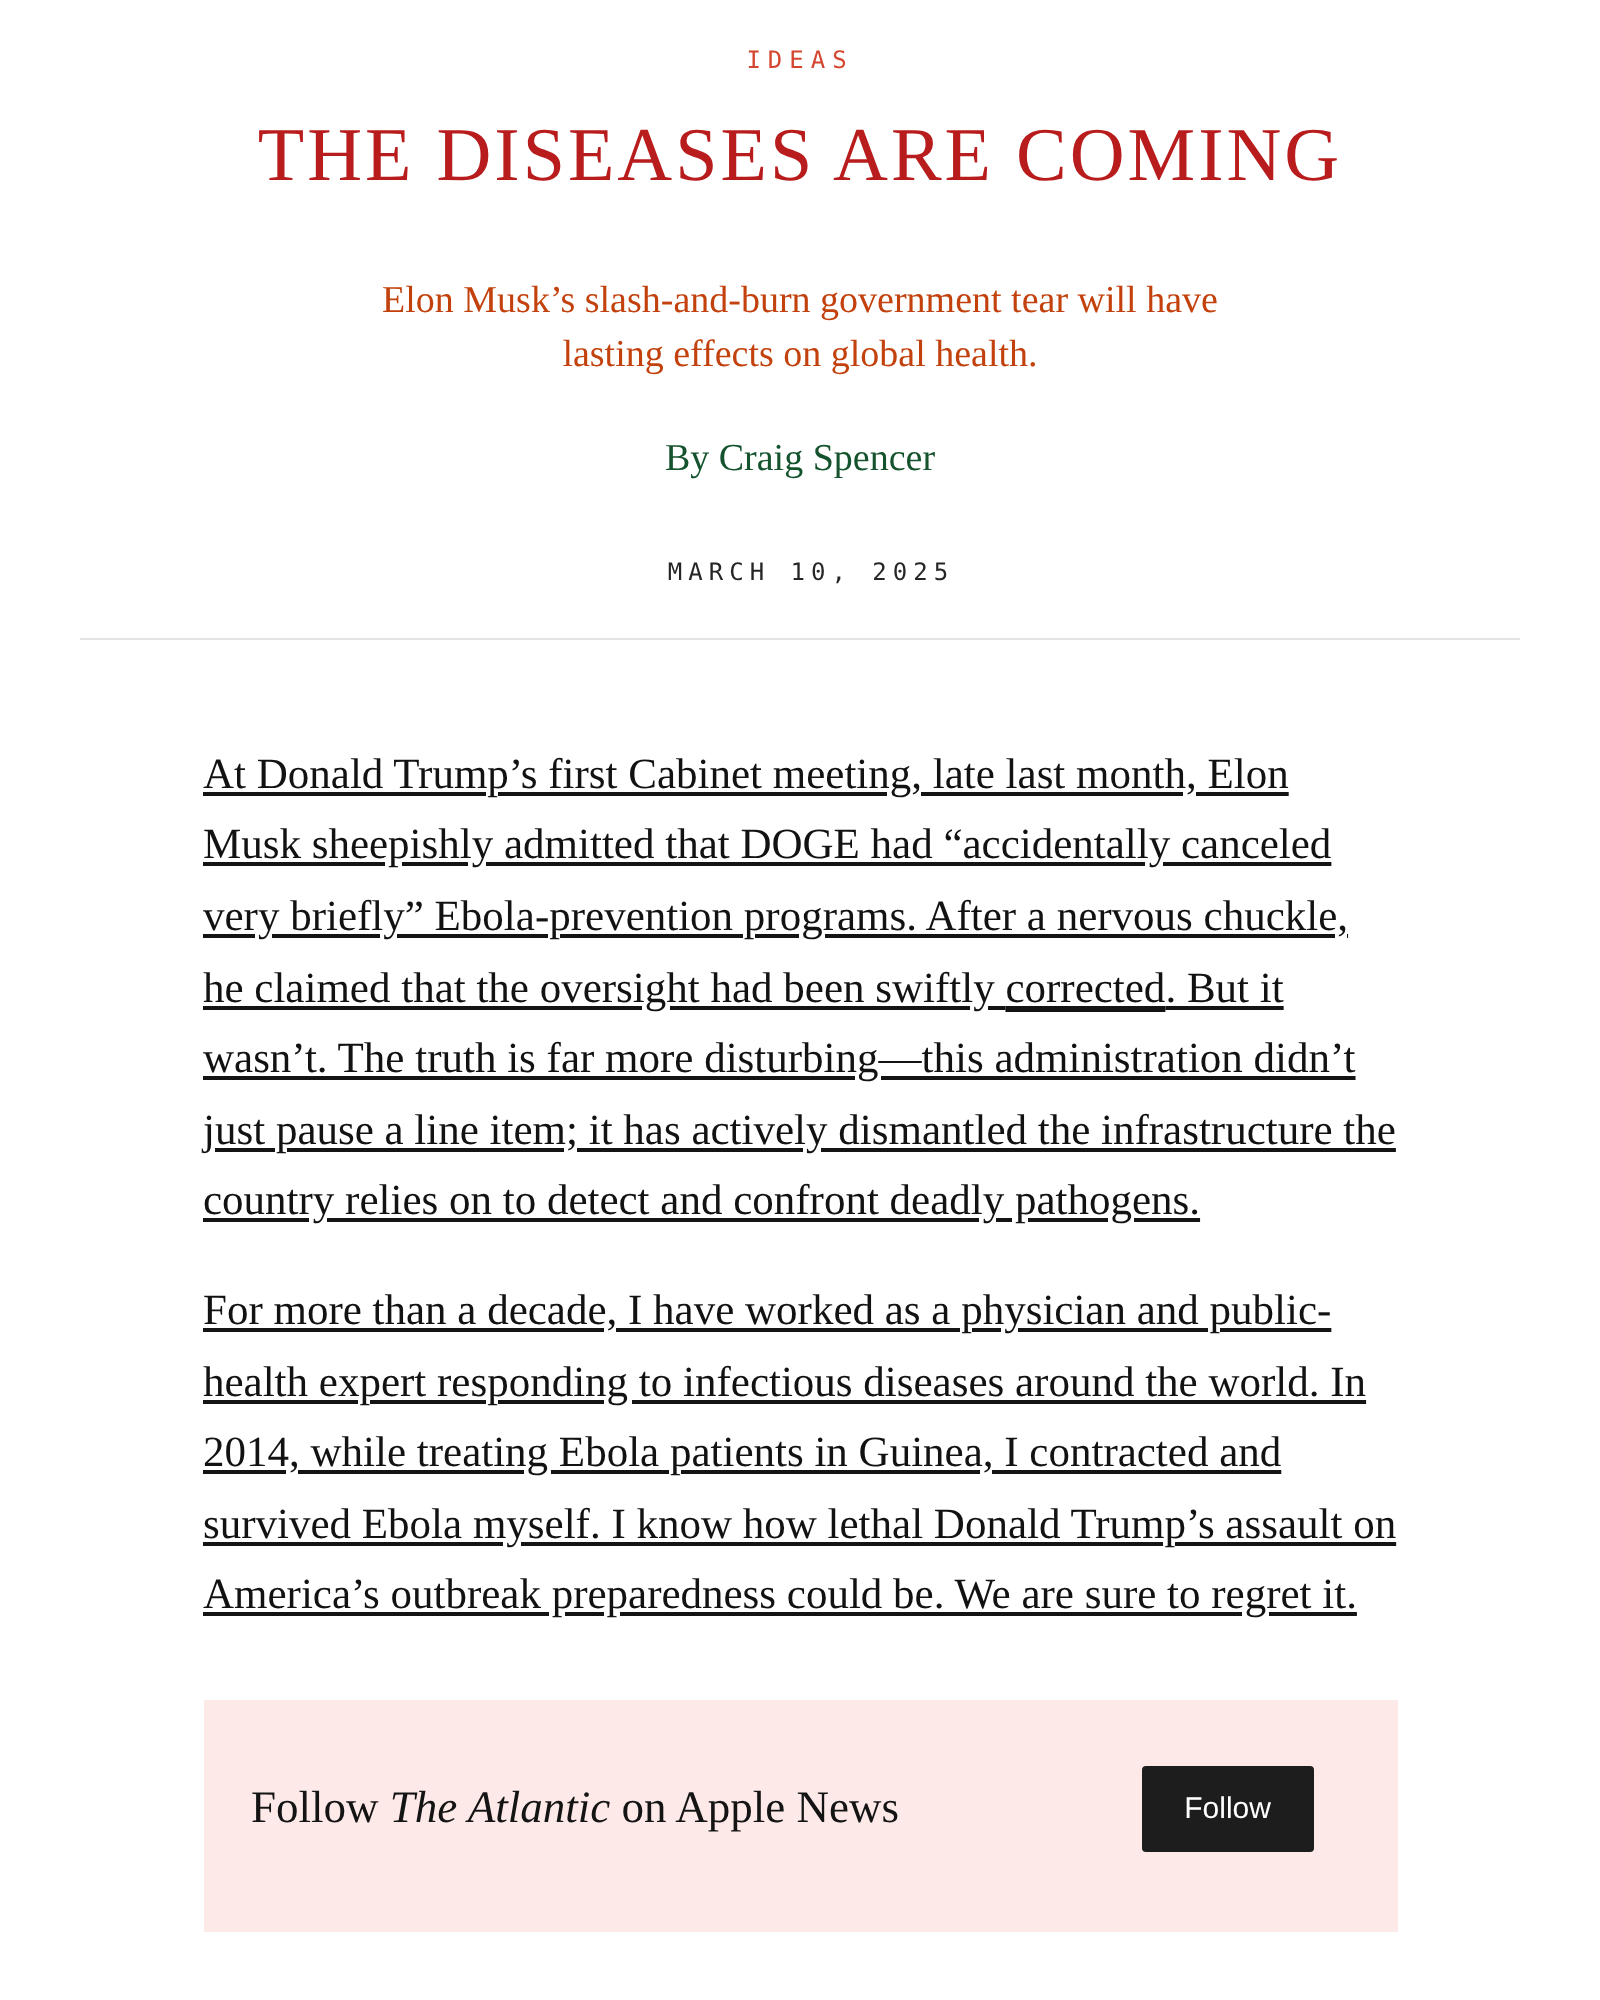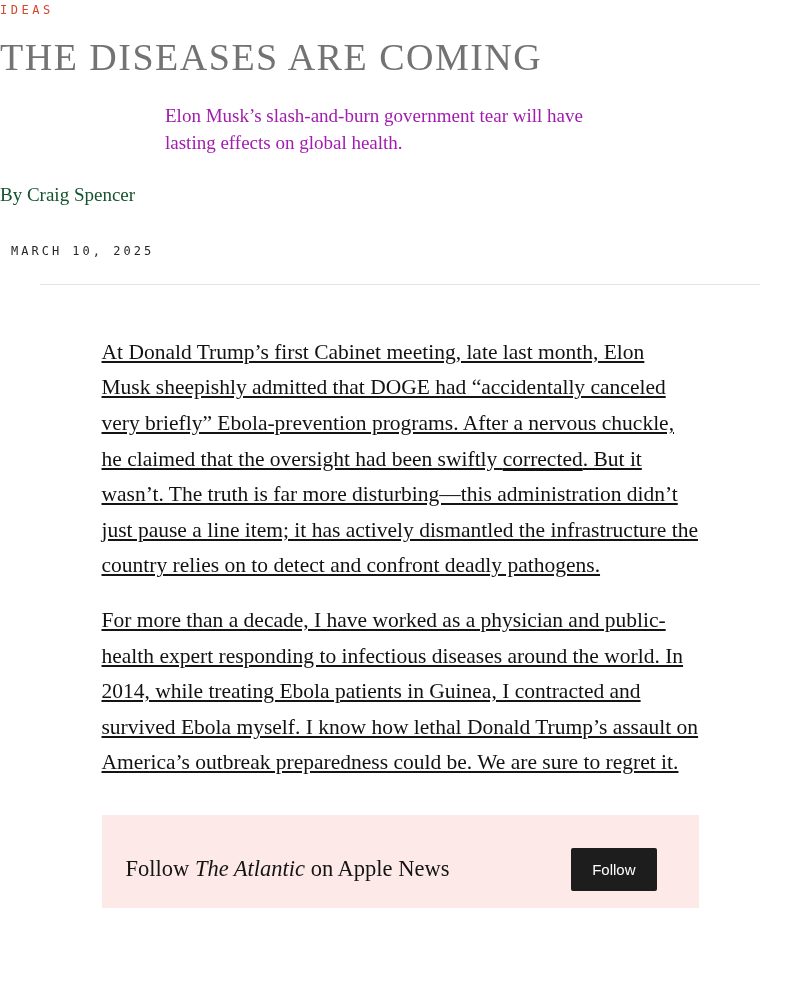--- a/index.html
+++ b/index.html
@@ -9,47 +9,47 @@
     overflow: hidden;
     background: #ffffff;
   }
   body {
     font-family: "Liberation Serif", serif;
     color: #141414;
     -webkit-font-smoothing: antialiased;
   }
 
   
-  .article-header { text-align: left; }
+  .article-header { text-align: center; padding-top: 21px; }
 
   .kicker {
     display: inline-block;
     font-family: "DejaVu Sans Mono", monospace;
     font-size: 12px;
     letter-spacing: 3.5px;
     color: var(--kicker-red, #d5462f);
     text-decoration: none;
     cursor: pointer;
   }
 
   .headline {
     margin-top: 19px;
     font-size: 38px;
     font-weight: 400;
     letter-spacing: 1.5px;
-    color: #737373;
+    color: #b91c1c;
     line-height: 1.1;
   }
 
   .dek {
-    margin: 23px auto 0;
+    margin: 37px auto 0;
     max-width: 470px;
     font-size: 19px;
     line-height: 27.5px;
-    color: #a21caf;
+    color: #c2410c;
   }
 
   .byline {
     margin-top: 27px;
     font-size: 19px;
     color: #14532d;
   }
 
   .date {
     margin-top: 38px;
@@ -86,21 +86,21 @@
     text-decoration-thickness: 1px;
     text-underline-offset: 4px;
     cursor: pointer;
   }
 
   
   .promo {
     width: 597px;
     margin: 34px auto 0;
     background: var(--promo-background, #fdeae8);
-    padding: 33px 42px 17px 24px;
+    padding: 33px 42px 40px 24px;
     display: flex;
     align-items: center;
     justify-content: space-between;
   }
 
   .promo-text { font-size: 22.5px; color: #141414; }
   .promo-brand { font-style: italic; }
 
   .follow-button {
     font-family: "Liberation Sans", sans-serif;

